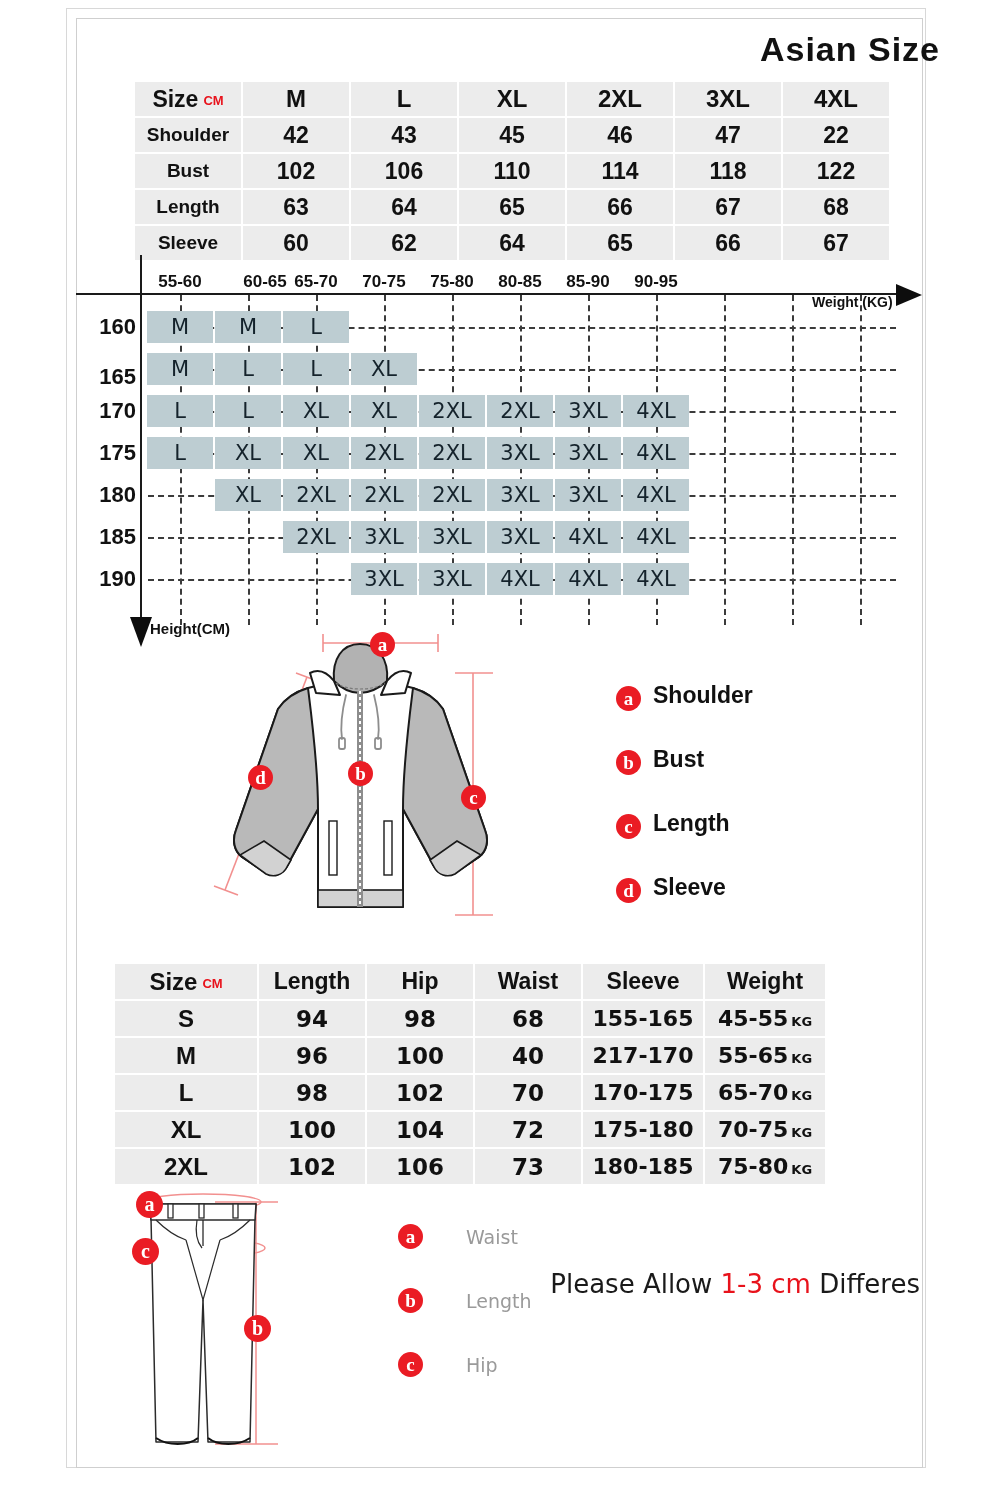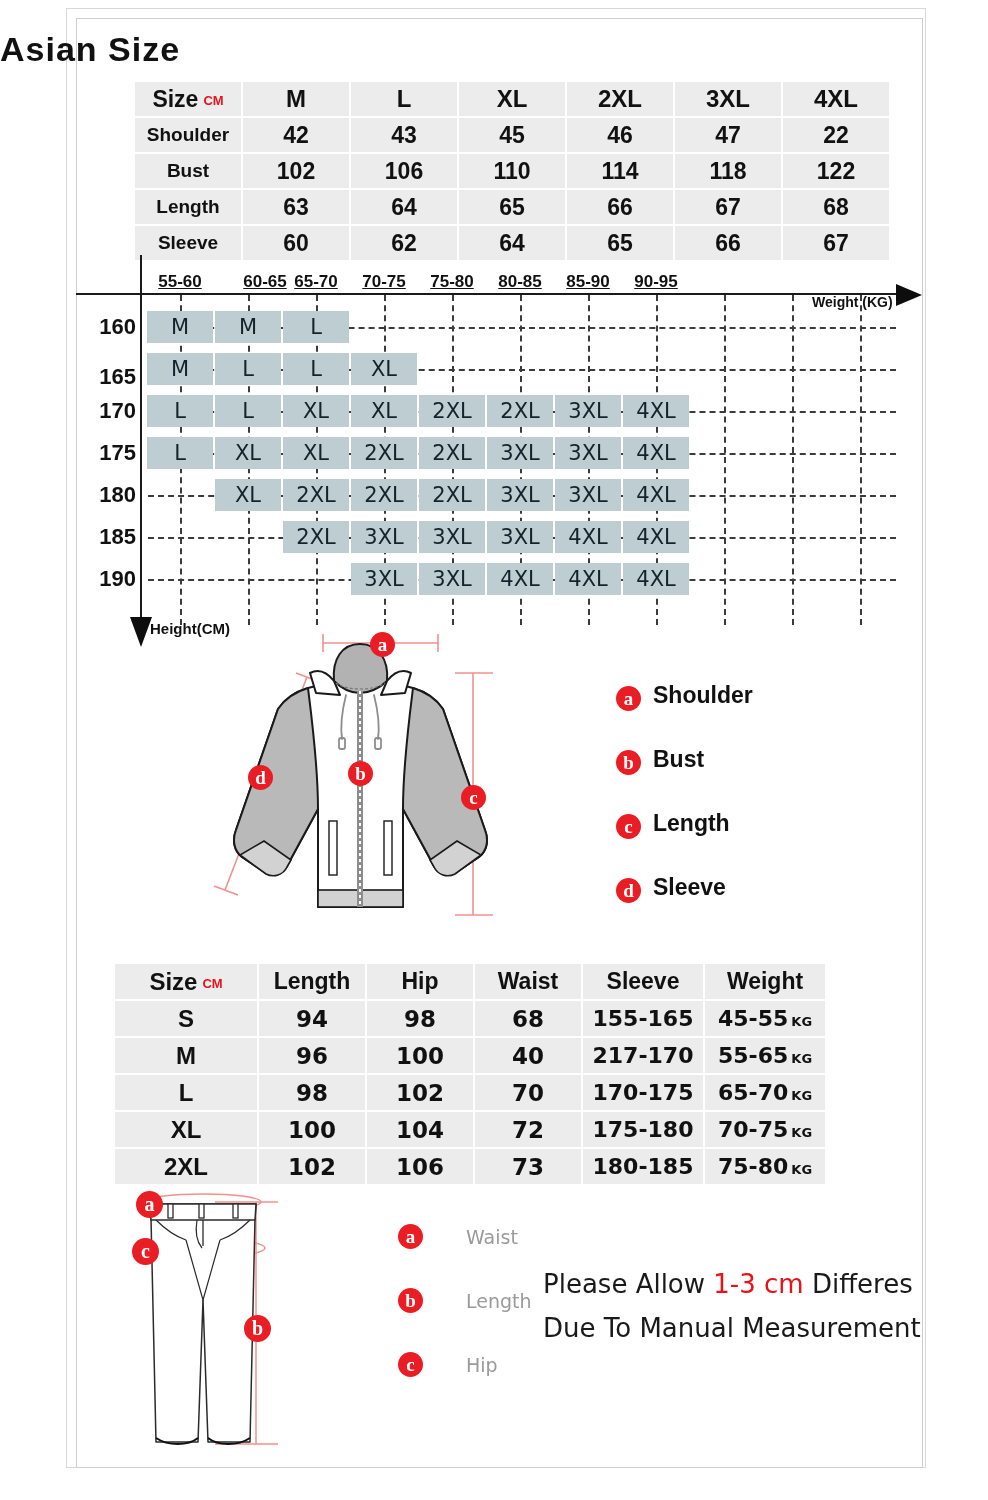--- a/index.html
+++ b/index.html
@@ -6,21 +6,21 @@
   body{
     width:988px;height:1500px;position:relative;overflow:hidden;
     font-family:"Liberation Sans", sans-serif;
     -webkit-font-smoothing:antialiased;
   }
   .frame-outer{position:absolute;left:66px;top:8px;width:858px;height:1458px;border:1px solid #d8d8d8;}
   .frame-inner{position:absolute;left:76px;top:18px;width:845px;height:1448px;border:1px solid #cfcfcf;}
 
   
   .title{
-    position:absolute;left:0;top:30px;width:932px;text-align:left;
+    position:absolute;left:8px;top:30px;width:932px;text-align:right;
     font-size:34px;font-weight:bold;letter-spacing:1px;color:#111;
   }
 
   
   .spec-table{position:absolute;border-collapse:separate;border-spacing:2px;}
   .spec-table td{
     background:#ececec;text-align:center;color:#111;
     font-weight:bold;
   }
 
@@ -53,21 +53,21 @@
   }
   .axis-y{position:absolute;left:140px;top:-7px;width:2px;height:372px;background:#1a1a1a;}
   .axis-y-arrow{
     position:absolute;left:130px;top:355px;width:0;height:0;
     border-left:11px solid transparent;border-right:11px solid transparent;
     border-top:30px solid #0d0d0d;
   }
   .axis-x-label{position:absolute;left:812px;top:32px;font-size:14px;font-weight:bold;color:#111;}
   .axis-y-label{position:absolute;left:150px;top:358px;font-size:15px;font-weight:bold;color:#111;}
 
-  .col-head{position:absolute;top:10px;font-size:17px;font-weight:bold;color:#111;text-align:center;width:70px;text-decoration:underline;}
+  .col-head{position:absolute;top:10px;font-size:17px;font-weight:bold;color:#111;text-align:center;width:70px;}
   .row-head{position:absolute;left:88px;font-size:22px;font-weight:bold;color:#111;text-align:right;width:48px;}
 
   .vline{position:absolute;top:33px;width:0;height:330px;border-left:2px dashed #3b3b3b;}
   .hline{position:absolute;left:148px;width:748px;height:0;border-top:2px dashed #3b3b3b;}
 
   .cell{
     position:absolute;width:66px;height:32px;line-height:32px;
     text-align:center;font-size:21px;color:#14222b;
     font-family:"DejaVu Sans",sans-serif;
   }
@@ -92,21 +92,21 @@
   
   #pants-block{position:absolute;left:128px;top:1180px;width:300px;height:285px;}
 
   
   #pants-legend{position:absolute;left:398px;top:1222px;width:180px;}
   .pleg-row{position:relative;height:64px;}
   .pleg-badge{position:absolute;left:0;top:2px;}
   .pleg-text{position:absolute;left:68px;top:4px;font-size:19px;color:#9a9a9a;font-family:"DejaVu Sans",sans-serif;}
 
   
-  #note{position:absolute;left:543px;top:1262px;width:400px;text-align:left;}
+  #note{position:absolute;left:520px;top:1262px;width:400px;text-align:right;}
   .note-line{font-size:26px;color:#1a1a1a;font-family:"DejaVu Sans",sans-serif;line-height:44px;white-space:nowrap;}
   .note-red{color:#e8121b;}
 </style>
 </head>
 <body>
 
 <div class="frame-outer"></div>
 <div class="frame-inner"></div>
 
 <div class="title">Asian  Size</div>
@@ -437,14 +437,13 @@
     <div class="pleg-text">Length</div>
   </div>
   <div class="pleg-row">
     <div class="badge badge-24 pleg-badge">c</div>
     <div class="pleg-text">Hip</div>
   </div>
 </div>
 
 <div id="note">
   <div class="note-line"><span>Please Allow </span><span class="note-red">1-3 cm</span><span> Differes</span></div>
-  <div class="note-line">Due To Manual Measurement</div>
 </div>
 
 </body></html>

